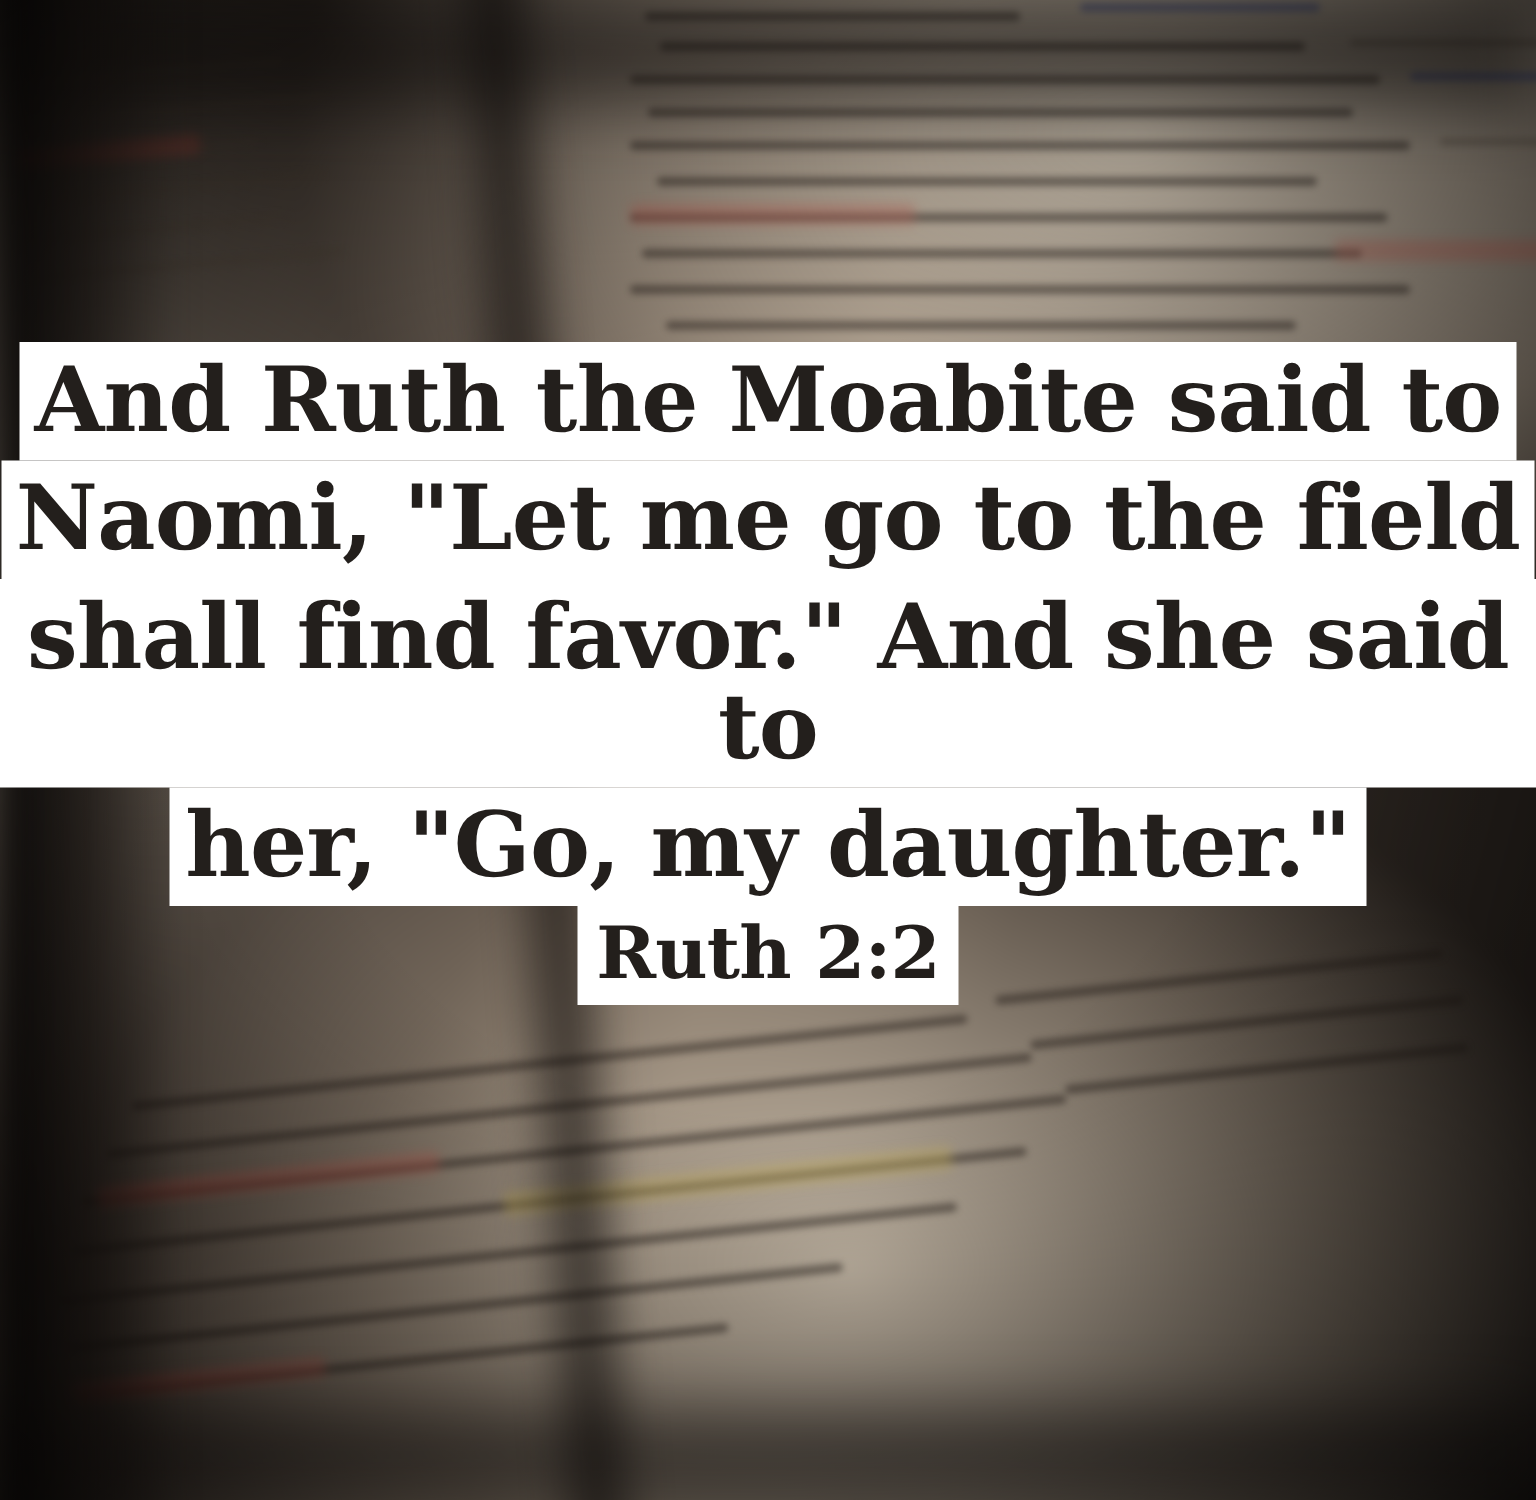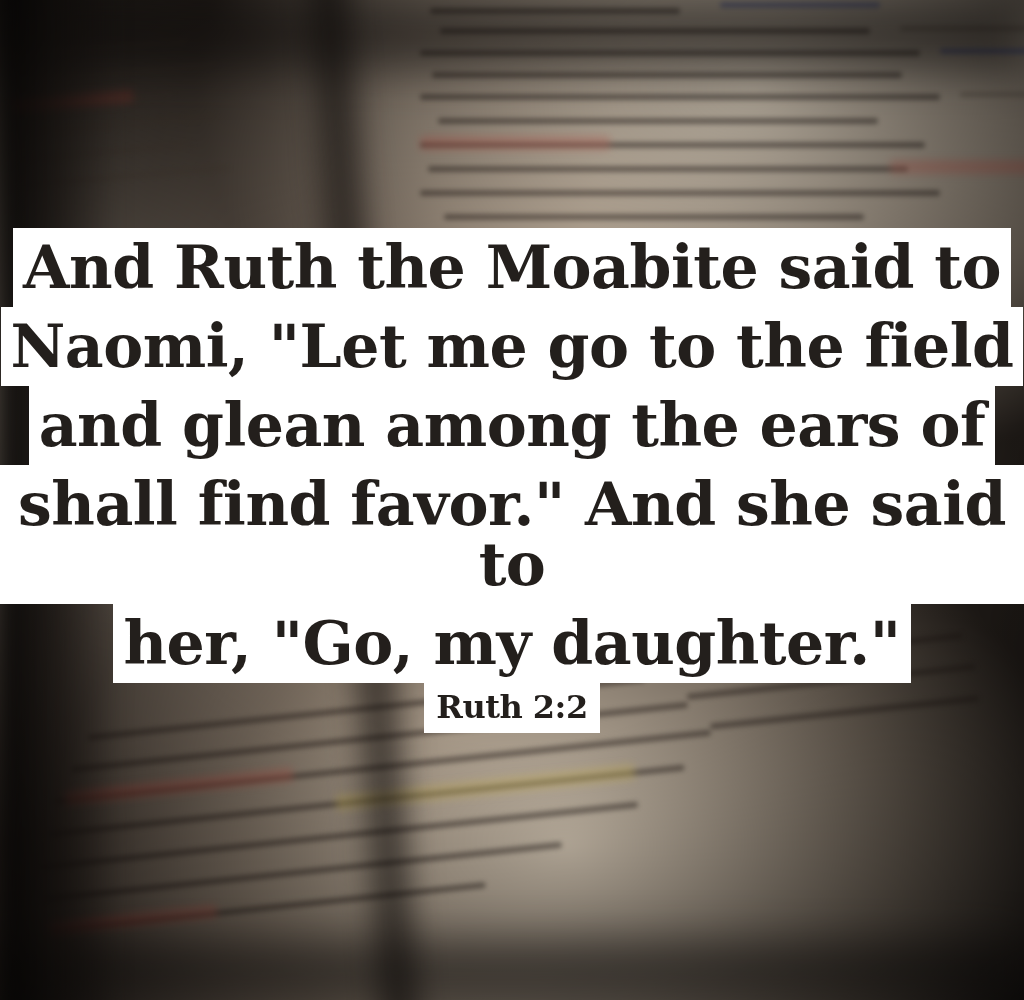--- a/index.html
+++ b/index.html
@@ -103,21 +103,21 @@
     display: inline-block;
     background: #ffffff;
     color: #231f1c;
     font-weight: 700;
     font-size: 60px;
     letter-spacing: -0.5px;
     padding: 9px 10px 10px 10px;
     margin: 0;
   }
   #verse .ref span.box {
-    font-size: 32px;
+    font-size: 48px;
     padding: 8px 12px 10px 12px;
   }
 </style>
 </head>
 <body>
 
 <div id="stage">
 
   <div id="bg">
     <div class="bgbase"></div>
@@ -170,19 +170,18 @@
     <div class="darkband" style="top:0; height:70px;"></div>
     <div class="darkband" style="bottom:0; height:60px;"></div>
     <div class="gutter"></div>
     <div class="gutter2"></div>
     <div class="vignette"></div>
   </div>
 
   <div id="verse">
     <div class="line"><span class="box">And Ruth the Moabite said to</span></div>
     <div class="line"><span class="box">Naomi, "Let me go to the field</span></div>
-    <div class="line"><span class="box">and glean among the ears of</span></div>
     <div class="line"><span class="box">shall find favor." And she said to</span></div>
     <div class="line"><span class="box">her, "Go, my daughter."</span></div>
     <div class="line ref"><span class="box">Ruth 2:2</span></div>
   </div>
 
 </div>
 
 </body></html>

